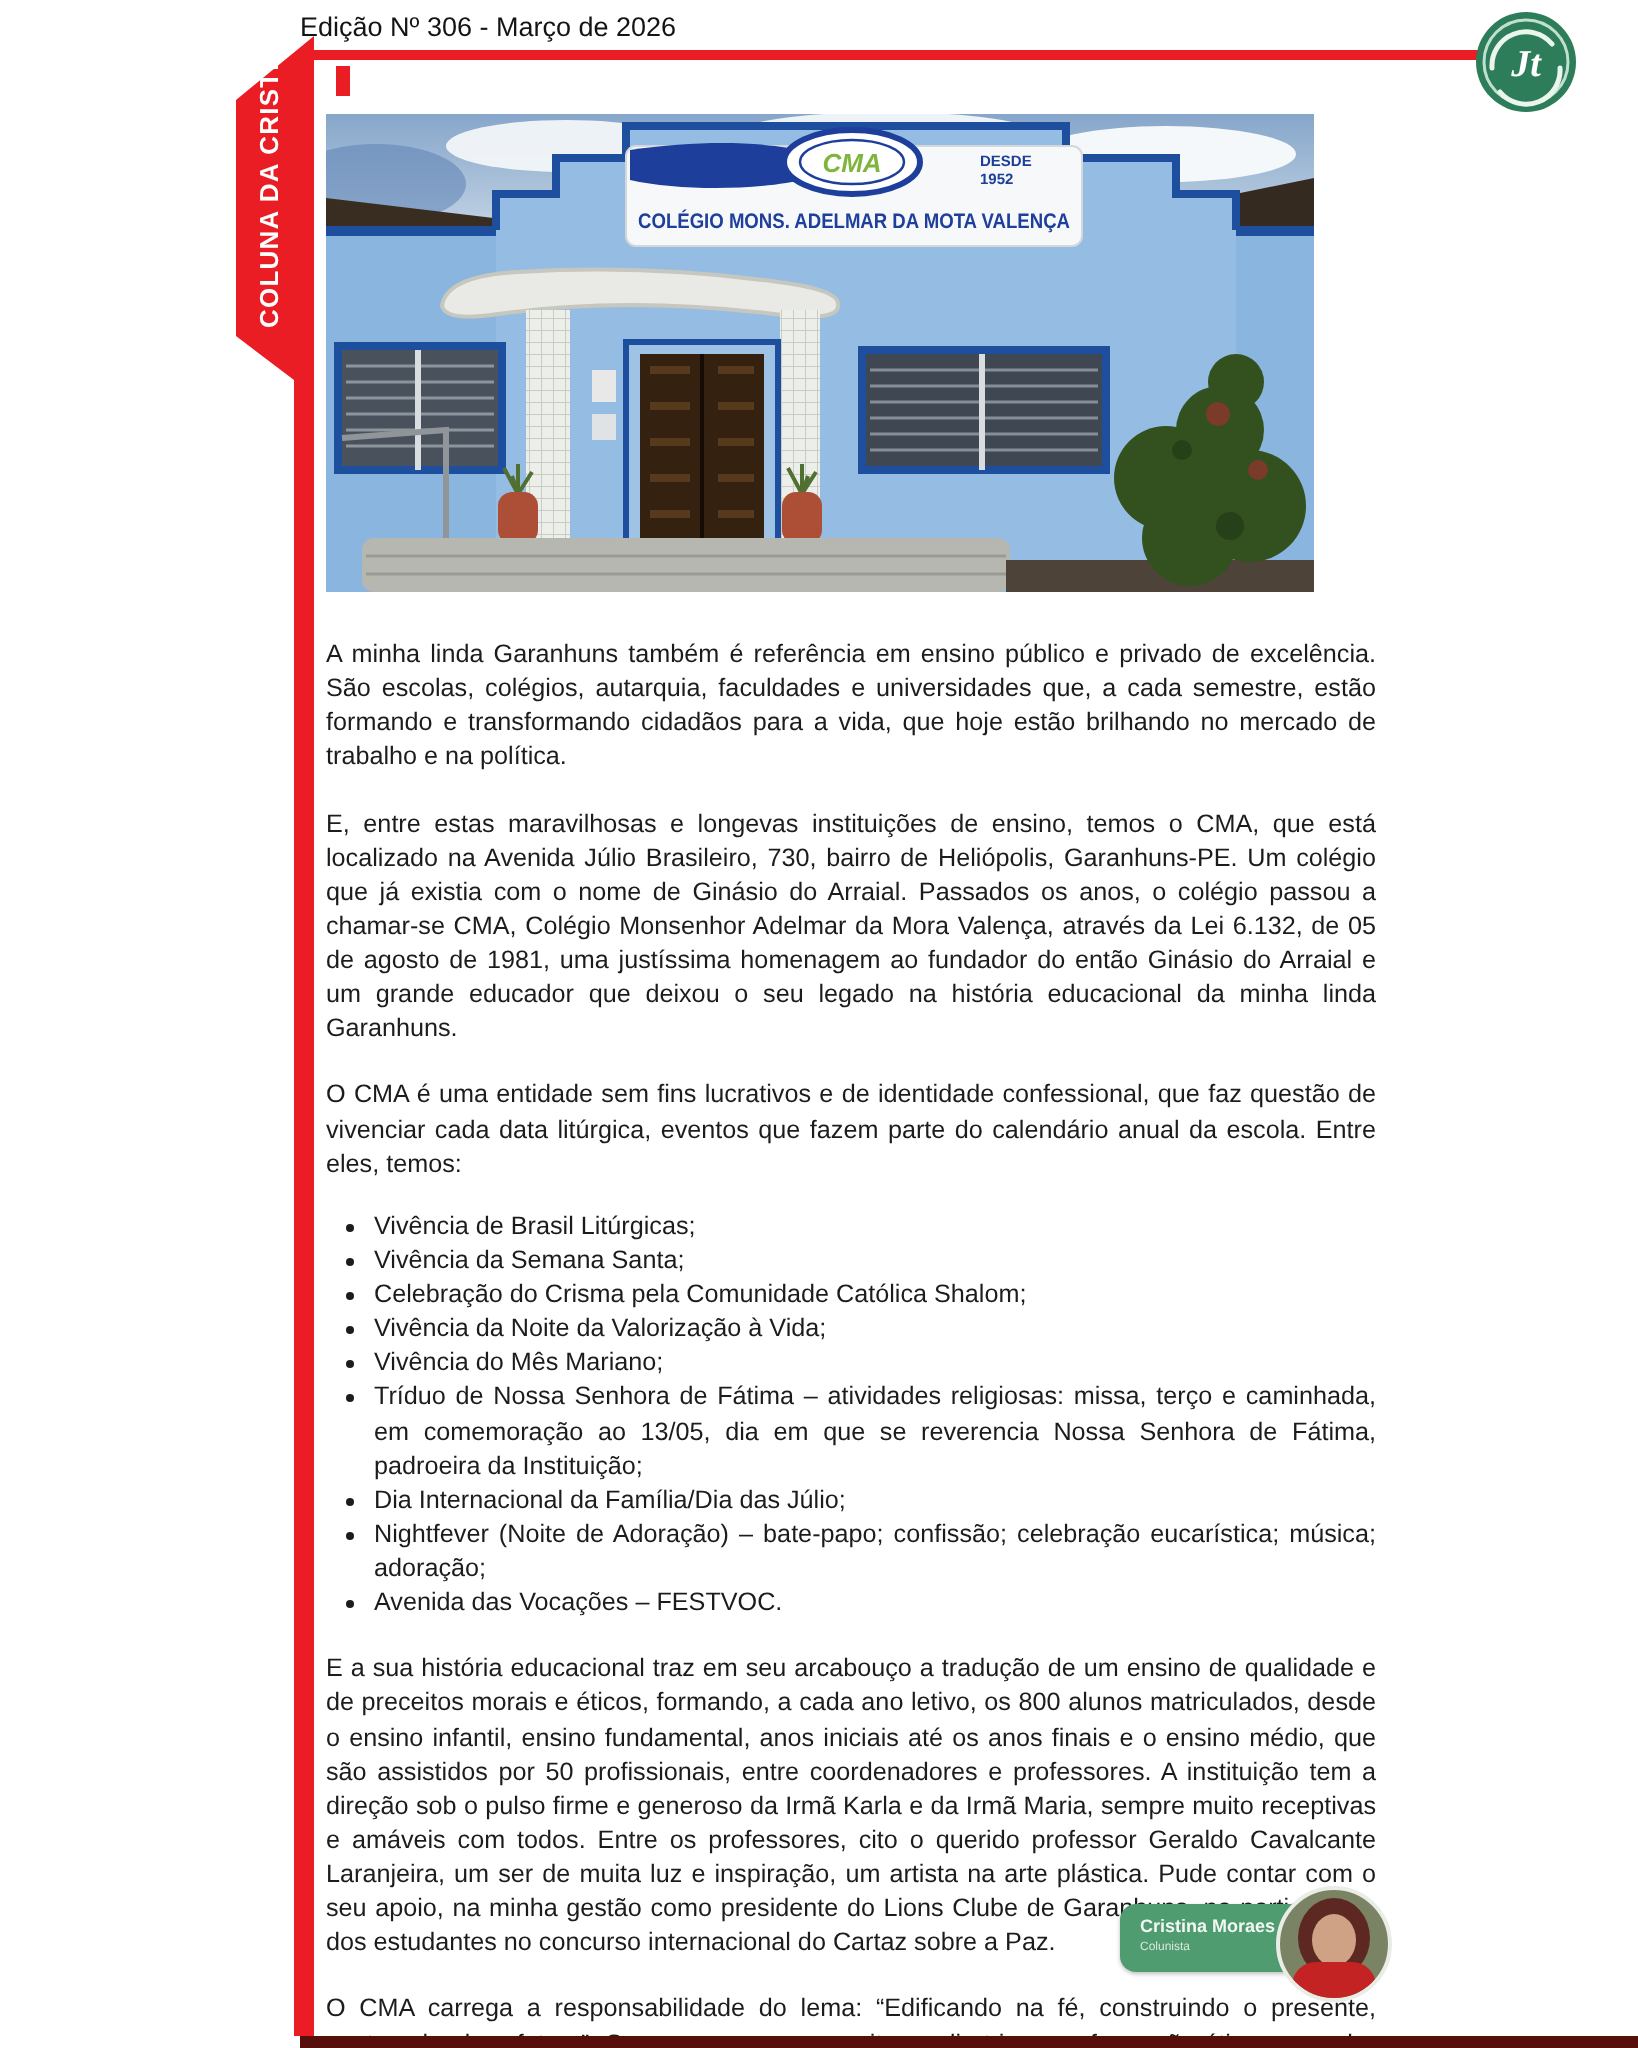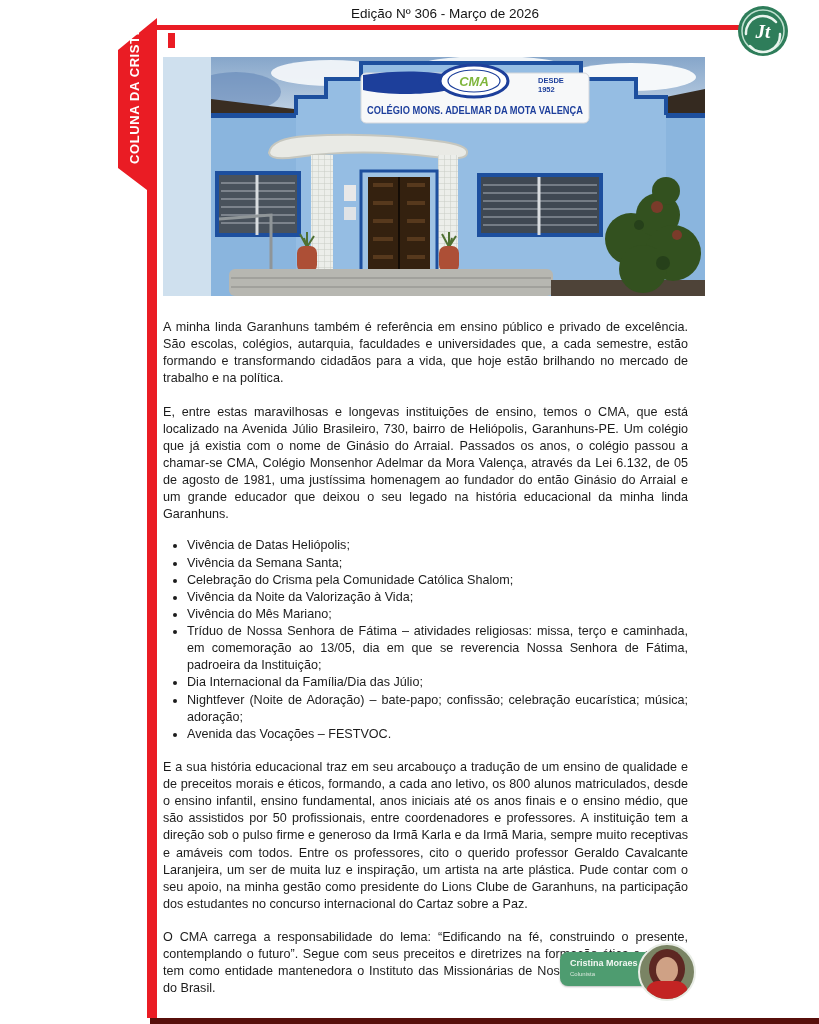--- a/index.html
+++ b/index.html
@@ -2,21 +2,21 @@
 <html><head>
 <meta charset="utf-8">
 <style>
   html,body { margin:0; padding:0; background:#ffffff; }
   .page {
     position:relative; width:819px; height:1024px; background:#fff;
     font-family:"Liberation Sans", sans-serif; overflow:hidden;
   }
   
   .edition {
-    position:absolute; top:6px; left:150px; width:590px; text-align:center;
+    position:absolute; top:6px; left:150px; width:590px; text-align:left;
     font-size:13.5px; color:#141414;
   }
   .top-rule { position:absolute; top:25px; left:150px; width:590px; height:5px; background:#ea1c24; }
   .logo { position:absolute; top:4px; left:736px; width:54px; height:54px;text-align:center; }
   
   .ribbon {
     position:absolute; left:118px; top:18px; width:39px; height:1000px; background:#ea1c24;
     clip-path: polygon(39px 0px, 39px 1000px, 29px 1000px, 29px 172px, 0px 150px, 0px 32px);
   }
   .ribbon-label {
@@ -24,21 +24,21 @@
     writing-mode:vertical-rl; transform:rotate(180deg);
     color:#ffffff; font-weight:bold; font-size:13px; letter-spacing:0.6px; white-space:nowrap;
   }
   
   .title-marker { position:absolute; left:168px; top:33px; width:7px; height:15px; background:#ea1c24; }
   .article-title {
     position:absolute; left:182px; top:29px; width:510px;
     font-size:15.5px; font-weight:bold; color:#101010; letter-spacing:-0.2px;
   }
   
-  .photo { position:absolute; left:163px; top:57px; width:494px; height:239px; background:#cfe0ee;padding-left:48px; }
+  .photo { position:absolute; left:163px; top:57px; width:494px; height:239px; background:#cfe0ee; }
   
   .content {
     position:absolute; left:163px; top:303px; width:525px;
     font-size:12.6px; line-height:1.36; color:#1c1c1c; text-align:justify;
   }
   .content p { margin:16px 0 14px 0; }
   .content ul { margin:0 0 14px 0; padding-left:24px; }
   .content li { margin:0; }
   
   .author-badge {
@@ -160,22 +160,23 @@
       <circle cx="446" cy="150" r="6" fill="#7a3b2a"></circle>
         <circle cx="466" cy="178" r="5" fill="#7a3b2a"></circle>
       <circle cx="428" cy="168" r="5" fill="#26401a"></circle>
         <circle cx="452" cy="206" r="7" fill="#26401a"></circle>
     </svg>
   </div>
 
   <div class="content">
     <p>A minha linda Garanhuns também é referência em ensino público e privado de excelência. São escolas, colégios, autarquia, faculdades e universidades que, a cada semestre, estão formando e transformando cidadãos para a vida, que hoje estão brilhando no mercado de trabalho e na política.</p>
     <p>E, entre estas maravilhosas e longevas instituições de ensino, temos o CMA, que está localizado na Avenida Júlio Brasileiro, 730, bairro de Heliópolis, Garanhuns-PE. Um colégio que já existia com o nome de Ginásio do Arraial. Passados os anos, o colégio passou a chamar-se CMA, Colégio Monsenhor Adelmar da Mora Valença, através da Lei 6.132, de 05 de agosto de 1981, uma justíssima homenagem ao fundador do então Ginásio do Arraial e um grande educador que deixou o seu legado na história educacional da minha linda Garanhuns.</p>
+    <p>O CMA é uma entidade sem fins lucrativos e de identidade confessional, que faz questão de vivenciar cada data litúrgica, eventos que fazem parte do calendário anual da escola. Entre eles, temos:</p>
     <ul>
-      <li>Vivência de Datas Heliópolis;</li>
+      <li>Vivência de Brasil Litúrgicas;</li>
       <li>Vivência da Semana Santa;</li>
       <li>Celebração do Crisma pela Comunidade Católica Shalom;</li>
       <li>Vivência da Noite da Valorização à Vida;</li>
       <li>Vivência do Mês Mariano;</li>
       <li>Tríduo de Nossa Senhora de Fátima – atividades religiosas: missa, terço e caminhada, em comemoração ao 13/05, dia em que se reverencia Nossa Senhora de Fátima, padroeira da Instituição;</li>
       <li>Dia Internacional da Família/Dia das Júlio;</li>
       <li>Nightfever (Noite de Adoração) – bate-papo; confissão; celebração eucarística; música; adoração;</li>
       <li>Avenida das Vocações – FESTVOC.</li>
     </ul>
     <p>E a sua história educacional traz em seu arcabouço a tradução de um ensino de qualidade e de preceitos morais e éticos, formando, a cada ano letivo, os 800 alunos matriculados, desde o ensino infantil, ensino fundamental, anos iniciais até os anos finais e o ensino médio, que são assistidos por 50 profissionais, entre coordenadores e professores. A instituição tem a direção sob o pulso firme e generoso da Irmã Karla e da Irmã Maria, sempre muito receptivas e amáveis com todos. Entre os professores, cito o querido professor Geraldo Cavalcante Laranjeira, um ser de muita luz e inspiração, um artista na arte plástica. Pude contar com o seu apoio, na minha gestão como presidente do Lions Clube de Garanhuns, na participação dos estudantes no concurso internacional do Cartaz sobre a Paz.</p>

